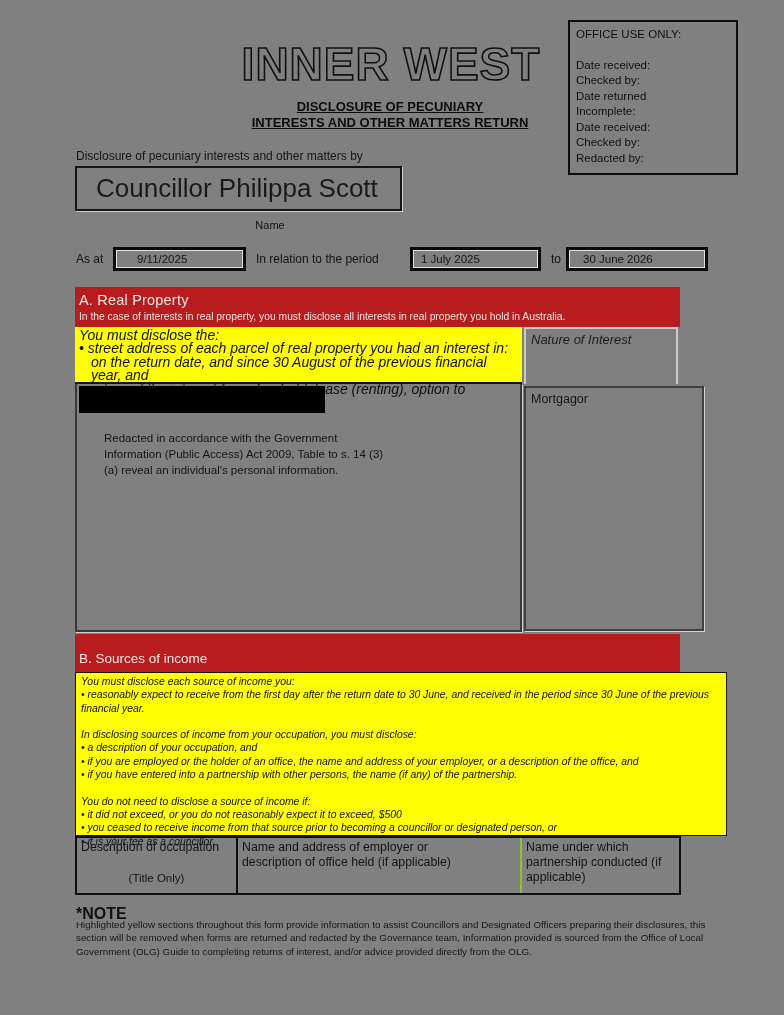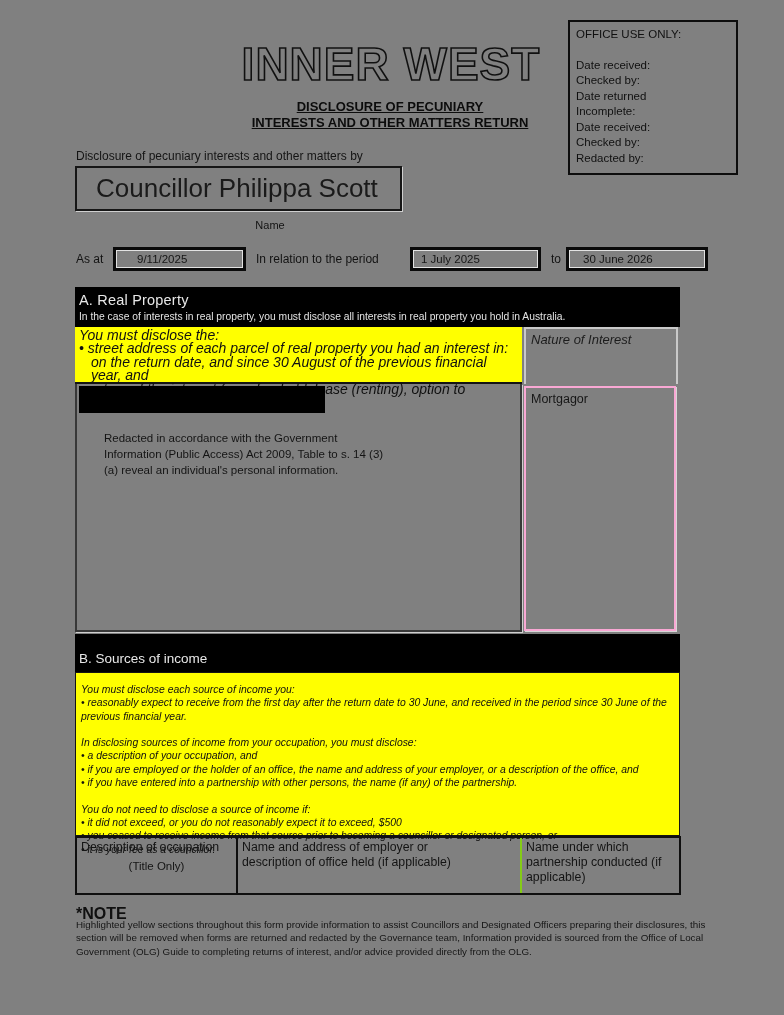--- a/index.html
+++ b/index.html
@@ -47,21 +47,21 @@
     font-size:11.5px;line-height:18px;color:#151515;
   }
   #as-at-label{left:76px;top:252px;}
   #as-at-box{left:113px;top:247px;width:133px;padding-left:21px;}
   #relation-label{left:256px;top:252px;}
   #from-box{left:410px;top:247px;width:131px;padding-left:8px;}
   #to-label{left:551px;top:252px;}
   #to-box{left:566px;top:247px;width:142px;padding-left:14px;}
 
   
-  .section-bar{background:#000000;color:#e8e8e8;box-sizing:border-box;}
+  .section-bar{background:#b91c1c;color:#e8e8e8;box-sizing:border-box;}
   #a-bar{left:75px;top:287px;width:605px;height:40px;padding:5px 4px 0 4px;}
   #a-heading{font-size:14.5px;letter-spacing:.2px;}
   #a-subheading{font-size:10.3px;margin-top:3px;color:#e3e3e3;}
 
   
   #a-guidance{
     left:75px;top:327px;width:447px;height:57px;box-sizing:border-box;
     background:#ffff00;border-bottom:2px solid #141414;
     font-style:italic;font-size:14px;line-height:13.4px;color:#101010;
     padding:2px 4px;
@@ -74,44 +74,44 @@
   }
 
   
   #a-left-cell{
     left:75px;top:384px;width:447px;height:248px;box-sizing:border-box;
     border:2px solid #383838;border-top:none;box-shadow:1px 1px 0 #cfcfcf;
   }
   #redaction-bar{left:2px;top:2px;width:246px;height:27px;background:#000;}
   #redaction-text{left:27px;top:46px;width:292px;font-size:11.5px;line-height:16px;color:#141414;}
   #a-nature-cell{
-    left:524px;top:386px;width:152px;height:245px;box-sizing:border-box;
-    border:2px solid #f9a8d4;box-shadow:1px 1px 0 #d6d6d6;
+    left:524px;top:386px;width:180px;height:245px;box-sizing:border-box;
+    border:2px solid #404040;box-shadow:1px 1px 0 #d6d6d6;
     font-size:12.5px;color:#161616;padding:4px 5px;
   }
 
   
   #b-bar{left:75px;top:634px;width:605px;height:38px;padding:17px 0 0 4px;}
   #b-heading{font-size:13.5px;}
   #b-guidance{
-    left:75px;top:672px;width:605px;height:164px;box-sizing:border-box;
+    left:75px;top:672px;width:652px;height:164px;box-sizing:border-box;
     background:#ffff00;border:1px solid #141414;
     font-style:italic;font-size:10.4px;line-height:13.3px;color:#101010;
-    padding:10px 5px;
+    padding:2px 5px;
   }
   
   #b-columns{
     left:75px;top:836px;width:606px;height:59px;box-sizing:border-box;
     border:2px solid #0f0f0f;display:flex;
   }
   #b-columns .bcol{box-sizing:border-box;padding:2px 4px;font-size:12.3px;line-height:15px;color:#141414;}
   #b-col1{width:159px;}
   #b-col2{width:284px;border-left:2px solid #0f0f0f;padding-right:56px !important;}
   #b-col3{width:159px;border-left:2px solid #84cc16;}
-  #b-col1 .col-caption{text-align:center;margin-top:4px;font-size:11.5px;}
+  #b-col1 .col-caption{text-align:center;margin-top:16px;font-size:11.5px;}
 
   
   #note-title{left:76px;top:905px;font-size:16px;font-weight:bold;color:#101010;}
   #note-text{left:76px;top:918px;width:650px;font-size:9.8px;line-height:13.4px;color:#151515;}
 </style>
 </head>
 <body>
 
 <div class="abs" id="office-box">
   <div class="ou-title">OFFICE USE ONLY:</div>

